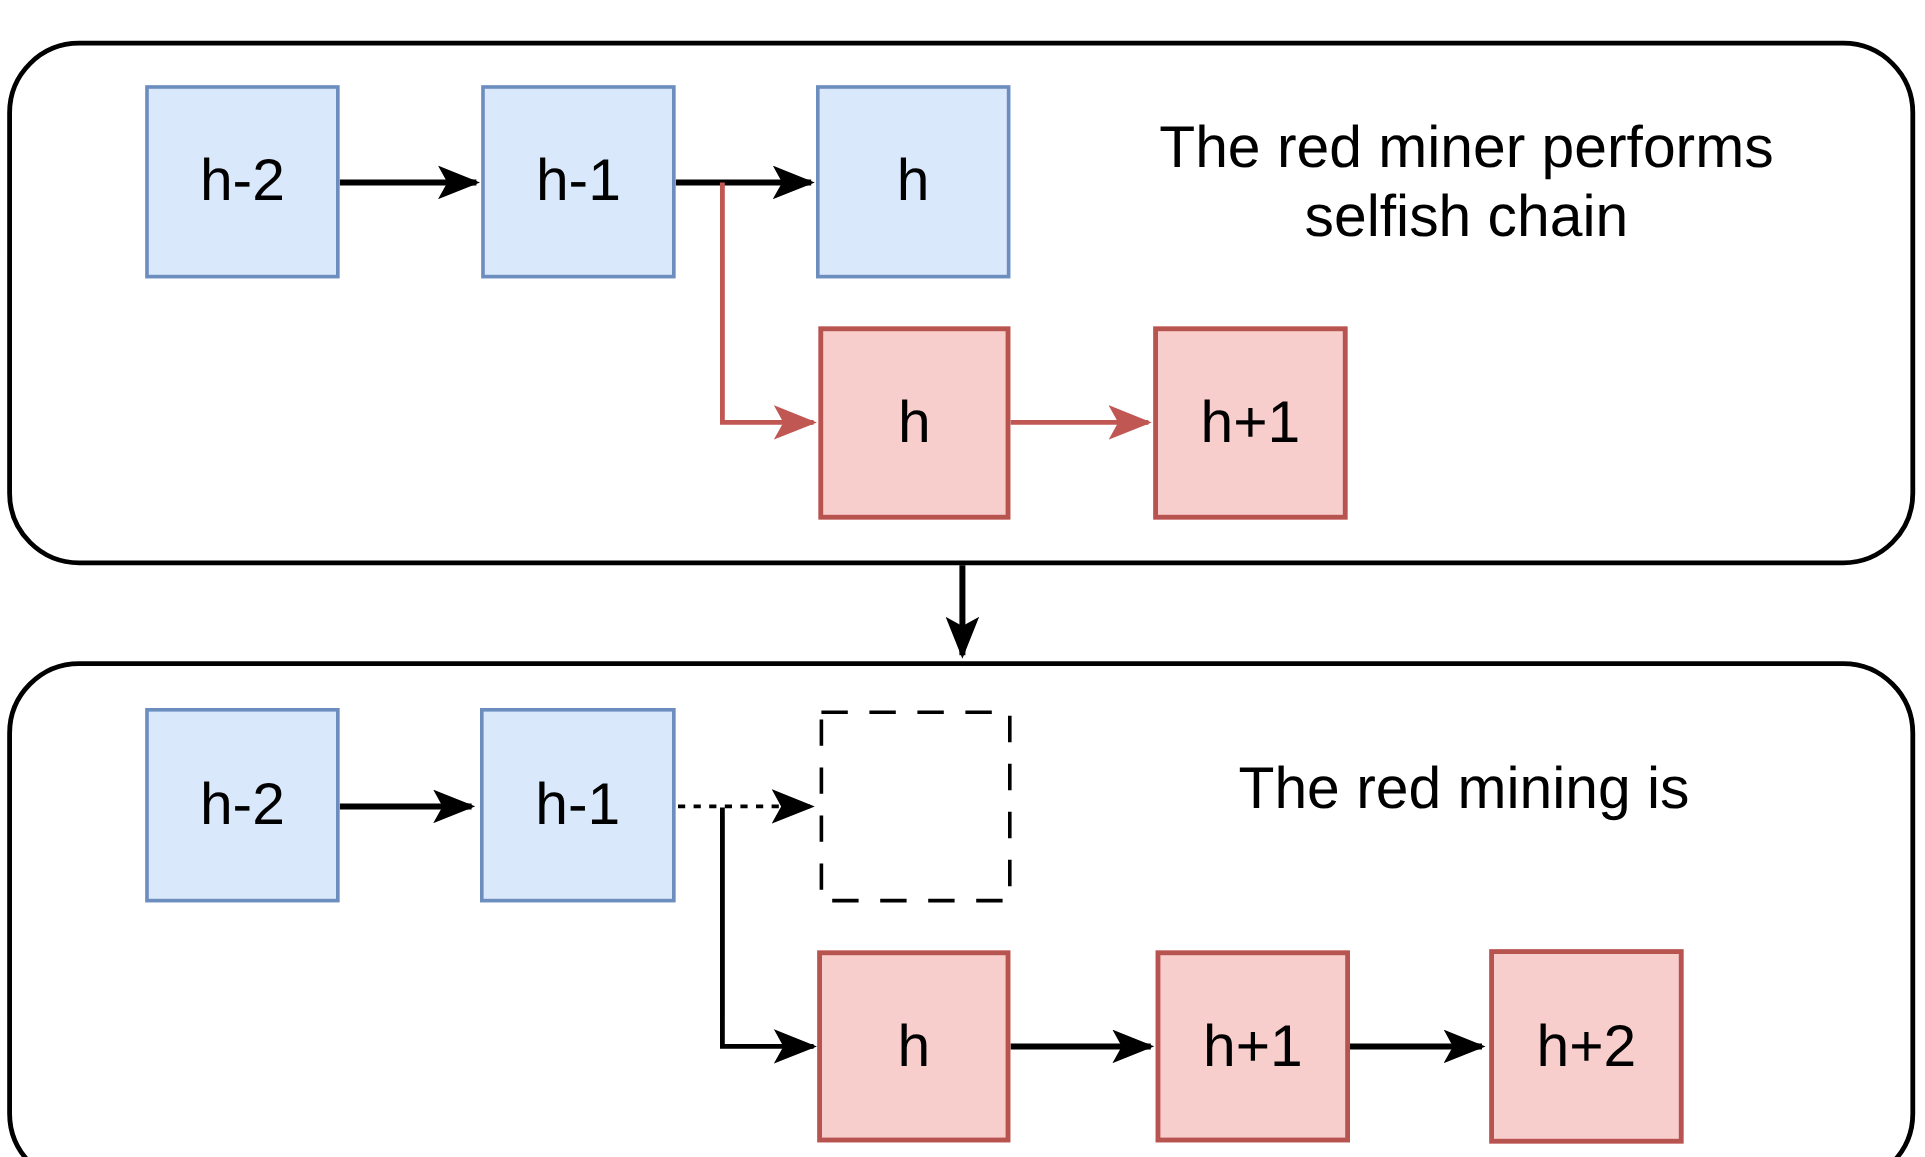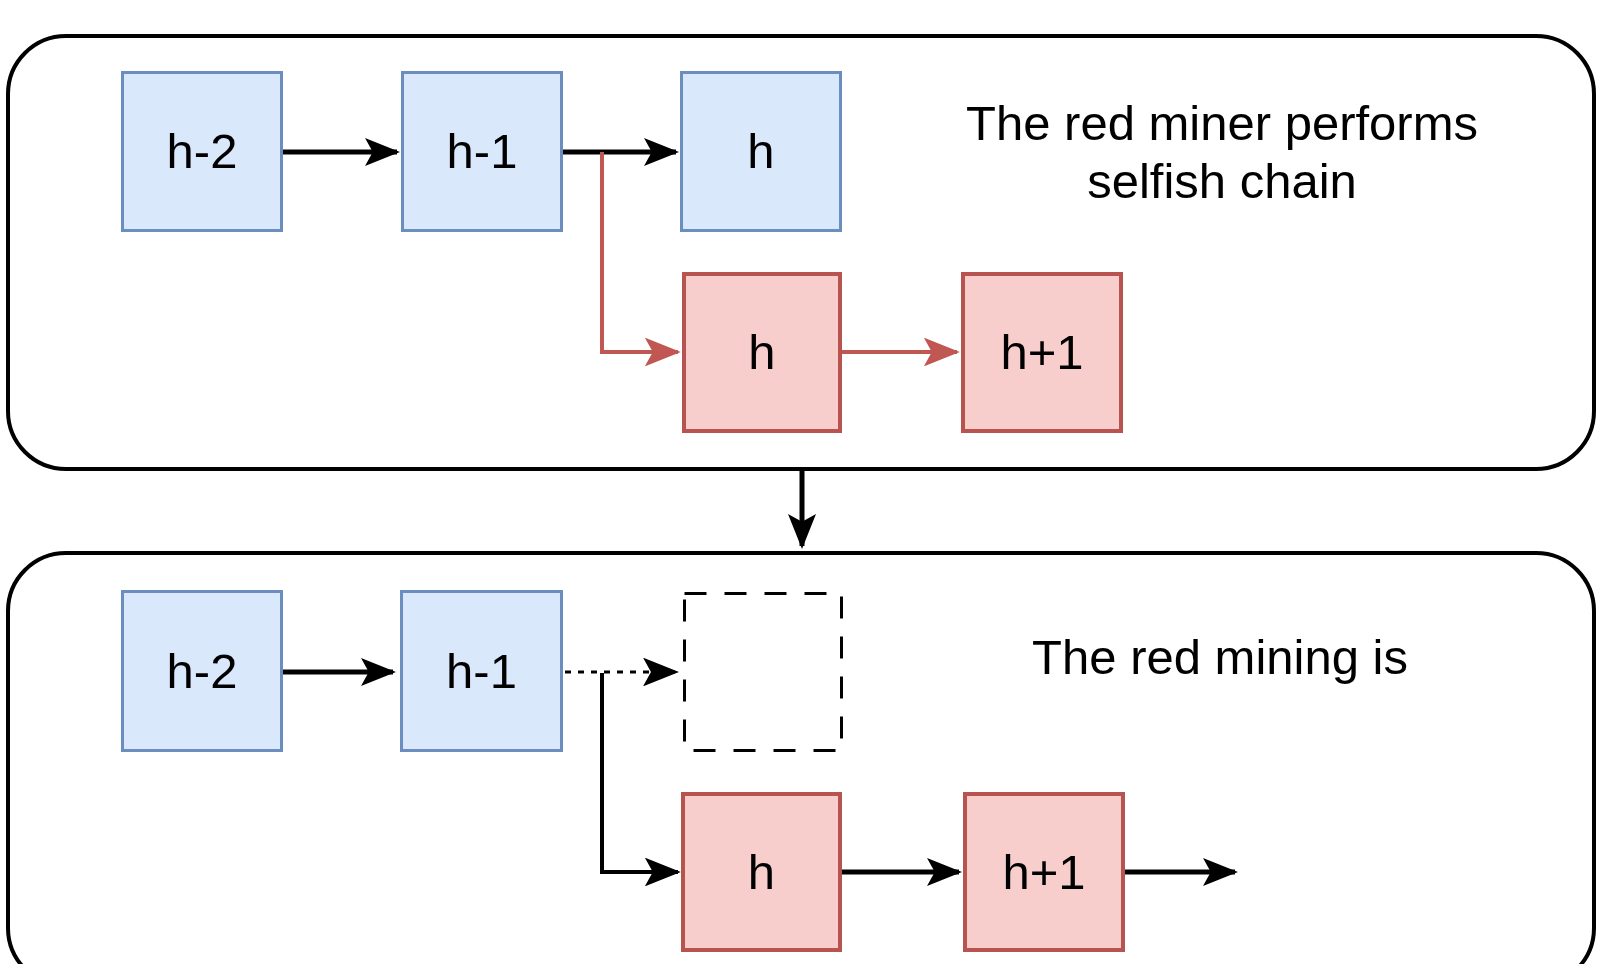--- a/index.html
+++ b/index.html
@@ -101,20 +101,21 @@
   <div class="block blue t-h2">h-2</div>
   <div class="block blue t-h1">h-1</div>
   <div class="block blue t-h">h</div>
   <div class="block red t-rh">h</div>
   <div class="block red t-rh1">h+1</div>
 
   <div class="block blue b-h2">h-2</div>
   <div class="block blue b-h1">h-1</div>
   <div class="block red b-rh">h</div>
   <div class="block red b-rh1">h+1</div>
+  <div class="block red b-rh2">h+2</div>
 
   <div class="caption top">
     <div>The red miner performs</div>
     <div>selfish chain</div>
   </div>
   <div class="caption bottom">
     <div>The red mining is</div>
   </div>
 
 </div>

